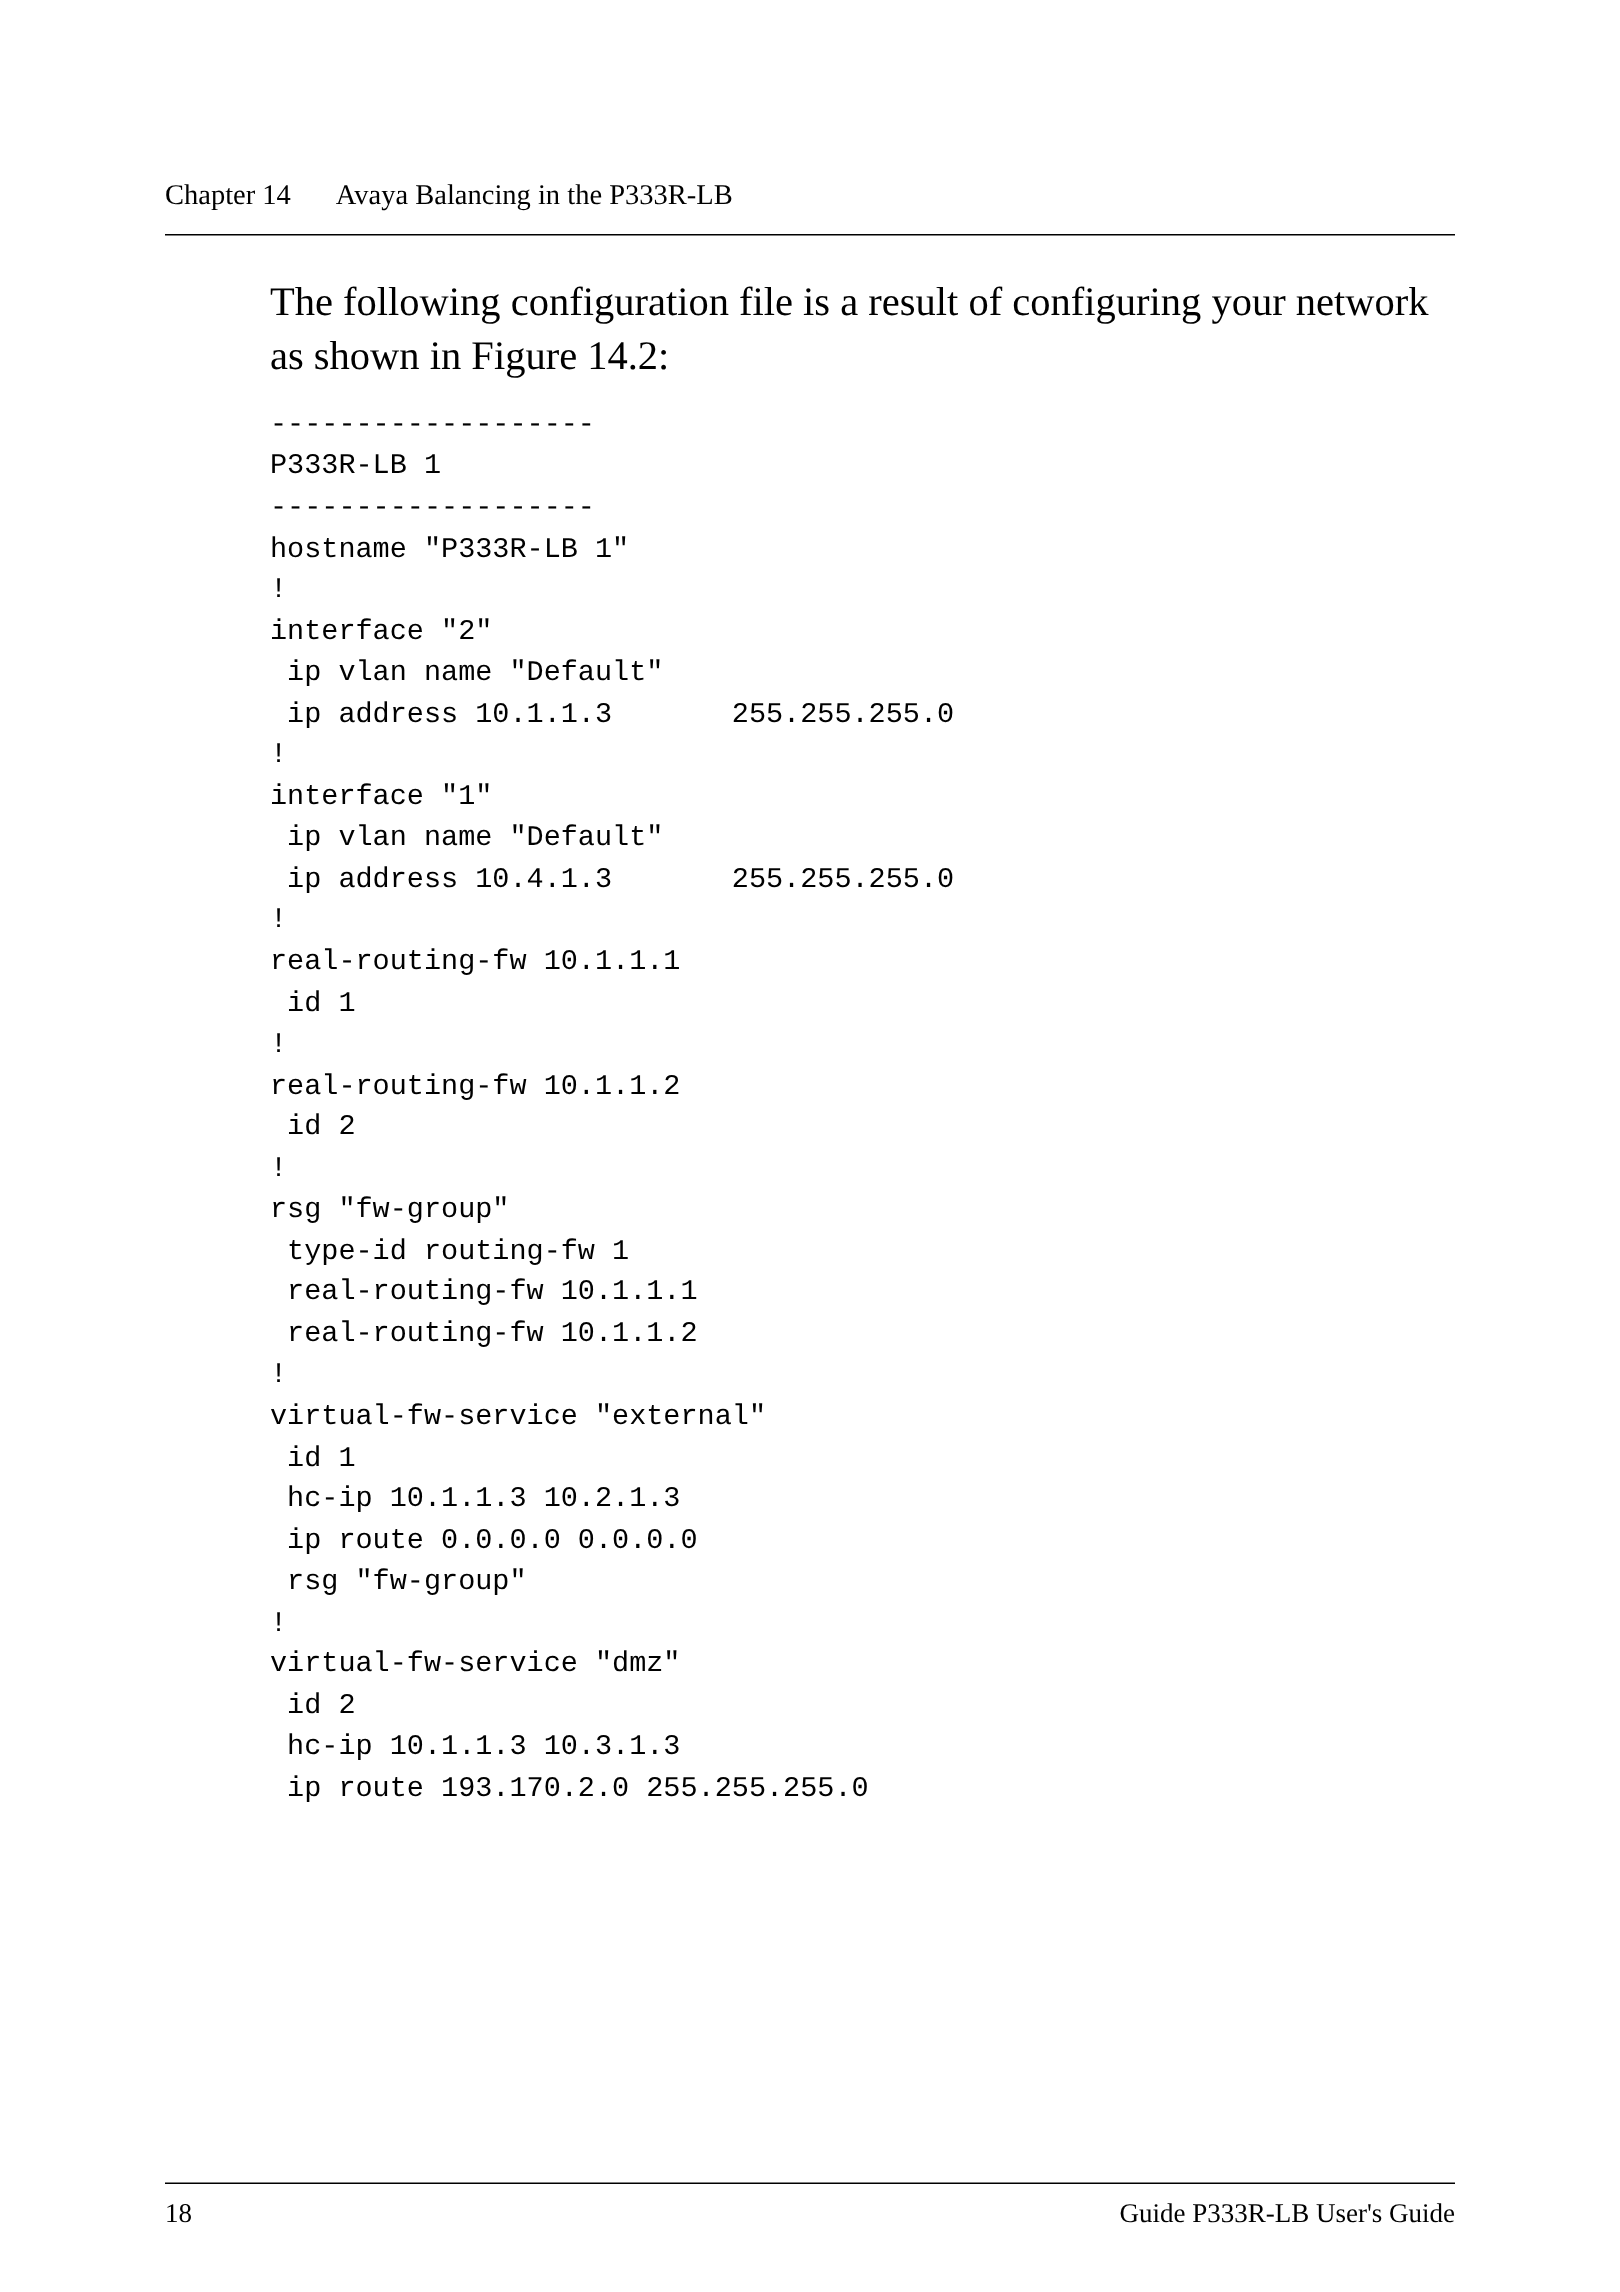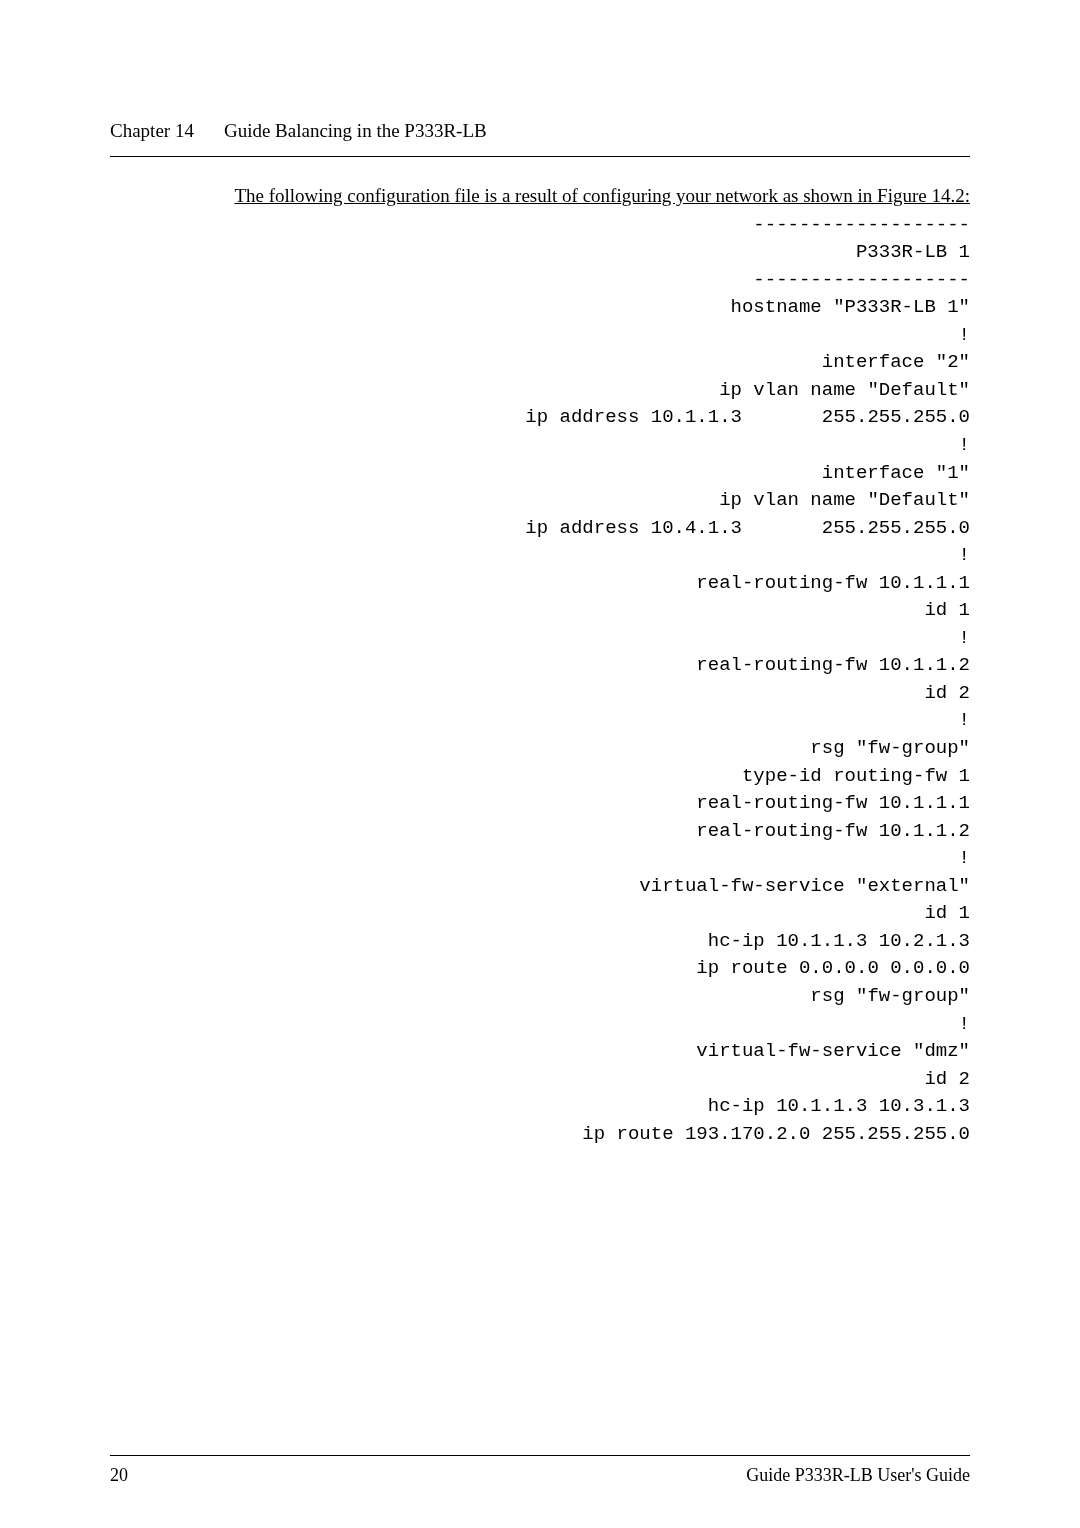--- a/index.html
+++ b/index.html
@@ -1,15 +1,15 @@
 <!DOCTYPE html>
 <html><head>
 <meta charset="utf-8">
 <style>
-  * { margin: 0; padding: 0; box-sizing: border-box; text-align: right; }
+  * { margin: 0; padding: 0; box-sizing: border-box; }
   body {
     width: 1080px;
     height: 1528px;
     background: #fff;
     font-family: "Palatino Linotype", "Book Antiqua", Palatino, Georgia, serif;
     color: #000;
     position: relative;
   }
   .page {
     padding: 120px 110px 0 110px;
@@ -22,25 +22,24 @@
     margin-bottom: 14px;
   }
   .chapter-label { font-family: "Palatino Linotype", Georgia, serif; }
   .chapter-title { font-family: "Palatino Linotype", Georgia, serif; }
   .hr {
     border: none;
     border-top: 1.5px solid #000;
     margin-bottom: 26px;
   }
   .intro {
-    font-size: 19px;
+    font-size: 27px;
     line-height: 1.35;
     margin-left: 70px;
-    margin-bottom: 3px;
-    text-decoration: underline;
+    margin-bottom: 14px;
   }
   .code {
     font-family: "Courier New", Courier, monospace;
     font-size: 19px;
     line-height: 1.45;
     white-space: pre;
     margin-left: 70px;
   }
   .footer-hr {
     border: none;
@@ -60,21 +59,21 @@
     font-size: 18px;
     font-family: "Palatino Linotype", Georgia, serif;
   }
 </style>
 </head>
 <body>
 
 <div class="page">
   <div class="header-line">
     <span class="chapter-label">Chapter 14</span>
-    <span class="chapter-title">Guide Balancing in the P333R-LB</span>
+    <span class="chapter-title">Avaya Balancing in the P333R-LB</span>
   </div>
   <hr class="hr">
 
   <p class="intro">The following configuration file is a result of configuring your network as shown in Figure 14.2:</p>
 
   <pre class="code">-------------------
 P333R-LB 1
 -------------------
 hostname "P333R-LB 1"
 !
@@ -104,15 +103,15 @@
  rsg "fw-group"
 !
 virtual-fw-service "dmz"
  id 2
  hc-ip 10.1.1.3 10.3.1.3
  ip route 193.170.2.0 255.255.255.0</pre>
 </div>
 
 <hr class="footer-hr">
 <div class="footer">
-  <span>20</span>
+  <span>18</span>
   <span>Guide P333R-LB User's Guide</span>
 </div>
 
 </body></html>

